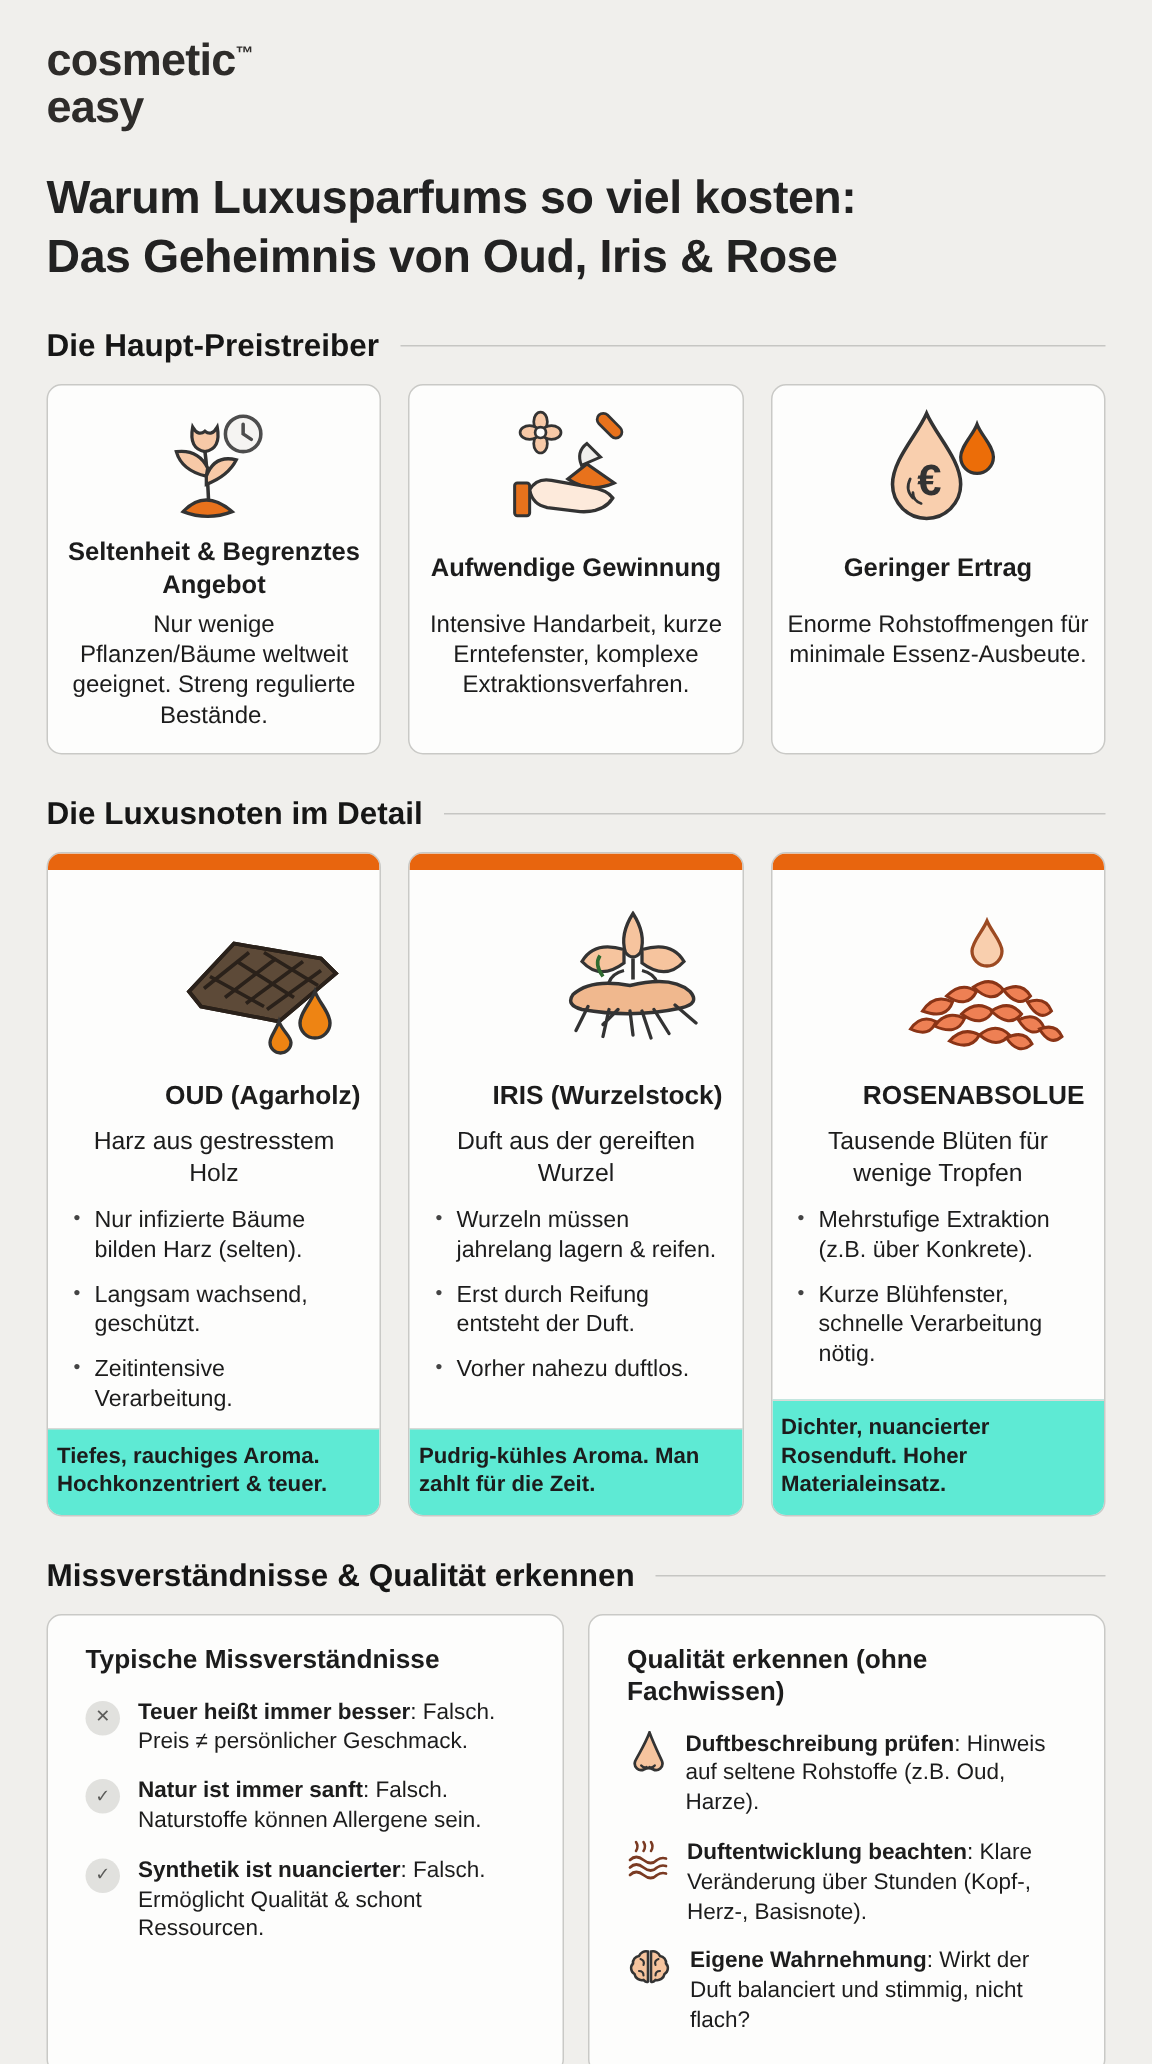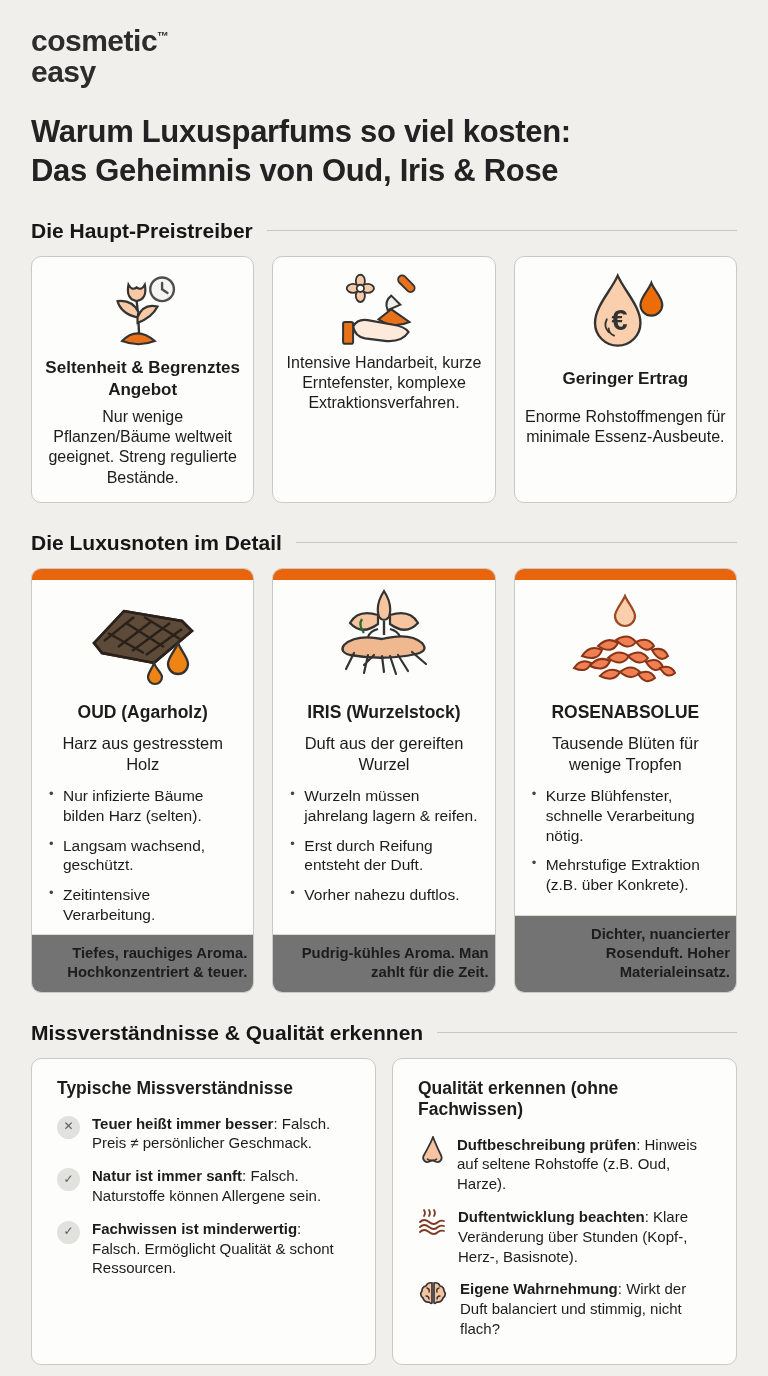--- a/index.html
+++ b/index.html
@@ -31,28 +31,28 @@
 
   
   .driver-card { padding:14px 10px 14px; text-align:center; display:flex; flex-direction:column; align-items:center; min-height:192px; }
   .driver-icon { height:82px; display:flex; align-items:center; justify-content:center; }
   .driver-title { font-weight:bold; font-size:17px; line-height:1.25; min-height:44px; display:flex; align-items:center; justify-content:center; margin:4px 0 6px; }
   .driver-text { font-size:16px; line-height:1.27; }
 
   
   .note-card { display:flex; flex-direction:column; overflow:hidden; min-height:388px; }
   .note-top { height:11px; background:#e8650e; flex:0 0 auto; }
-  .note-body { padding:4px 13px 0; display:flex; flex-direction:column; flex:1; }
+  .note-body { padding:22px 13px 0; display:flex; flex-direction:column; flex:1;align-items:flex-end; }
   .note-icon { height:106px; display:flex; align-items:center; justify-content:center; margin-top:4px; }
   .note-title { font-size:17.5px; font-weight:bold; text-align:center; margin-top:8px; }
   .note-sub { font-size:16.5px; line-height:1.25; text-align:center; margin-top:10px; }
   .note-bullets { list-style:none; margin:12px 0 0; padding:0 0 0 3px; font-size:15.5px; text-align:left; }
   .note-bullets li { position:relative; padding-left:15px; margin-bottom:10px; line-height:1.27; }
   .note-bullets li::before { content:"•"; position:absolute; left:1px; top:0; color:#444; font-size:13px; }
-  .note-footer { margin-top:auto; background:#737373; border-top:1px solid #d9d9d6; font-weight:bold; font-size:14.8px; text-align:right; padding:9px 6px; line-height:1.3; }
+  .note-footer { margin-top:auto; background:#5eead4; border-top:1px solid #d9d9d6; font-weight:bold; font-size:14.8px; text-align:left; padding:9px 6px; line-height:1.3; }
 
   
   .insight-card { padding:17px 25px 12px; min-height:218px; }
   .insight-title { font-size:17.5px; font-weight:bold; margin:2px 0 15px; }
   .insight-item { display:flex; gap:12px; margin-bottom:13px; font-size:15px; line-height:1.32; align-items:flex-start; }
   .insight-item p { margin:0; }
   .badge { width:23px; height:23px; border-radius:50%; background:#e1e1de; color:#5c5c5a; display:flex; align-items:center; justify-content:center; font-size:12px; flex:0 0 23px; margin-top:2px; }
   .insight-icon { flex:0 0 27px; display:flex; justify-content:center; margin-top:1px; }
 </style>
 </head>
@@ -105,20 +105,21 @@
           </g>
           <g>
             <rect x="70" y="2" width="22" height="9" rx="4.5" transform="rotate(45 70 2)" fill="#e8721c" stroke="#333" stroke-width="2"></rect>
             <path d="M58 26 l10 10 l-14 6 q-4 -10 4 -16 z" fill="#f0efec" stroke="#333" stroke-width="2.2"></path>
           </g>
           <path d="M44 52 l14 -11 l20 14 q-18 8 -34 -3 z" fill="#e8721c" stroke="#333" stroke-width="2.3"></path>
           <path d="M16 60 q5 -9 16 -7 l28 5 q13 2 17 8 q-7 11 -24 10 l-24 -3 q-11 -2 -13 -13 z" fill="#fdeadb" stroke="#333" stroke-width="2.4"></path>
           <rect x="5" y="55" width="11" height="24" rx="2" fill="#e8721c" stroke="#333" stroke-width="2.2"></rect>
         </svg>
       </div>
+      <div class="driver-title">Aufwendige Gewinnung</div>
       <div class="driver-text">Intensive Handarbeit, kurze Erntefenster, komplexe Extraktionsverfahren.</div>
     </div>
 
     <div class="card driver-card">
       <div class="driver-icon">
         <svg width="92" height="80" viewBox="0 0 100 88">
           <path d="M42 4 C 35 20 17 38 17 56 a25 25 0 0 0 50 0 C 67 38 49 20 42 4 z" fill="#f9cfae" stroke="#333" stroke-width="2.6"></path>
           <text x="44" y="64" font-size="32" font-weight="bold" font-family="Liberation Sans, sans-serif" text-anchor="middle" fill="#333">€</text>
           <path d="M30 52 q-4 8 2 14 M32 62 q0 6 6 8" stroke="#333" stroke-width="2" fill="none" stroke-linecap="round"></path>
           <path d="M79 12 C 76 20 67 28 67 36 a12 12 0 0 0 24 0 C 91 28 82 20 79 12 z" fill="#ec6d08" stroke="#333" stroke-width="2.4"></path>
@@ -207,22 +208,22 @@
               <path d="M60 82 q11 -9 20 0 q-8 10 -20 0 z"></path>
               <path d="M78 84 q12 -6 17 4 q-9 8 -17 -4 z"></path>
               <path d="M14 78 q7 -10 17 -5 q-4 11 -17 5 z"></path>
               <path d="M100 78 q11 -4 15 5 q-8 7 -15 -5 z"></path>
             </g>
           </svg>
         </div>
         <div class="note-title">ROSENABSOLUE</div>
         <div class="note-sub">Tausende Blüten für wenige Tropfen</div>
         <ul class="note-bullets">
+          <li>Mehrstufige Extraktion (z.B. über Konkrete).</li>
           <li>Kurze Blühfenster, schnelle Verarbeitung nötig.</li>
-          <li>Mehrstufige Extraktion (z.B. über Konkrete).</li>
         </ul>
       </div>
       <div class="note-footer">Dichter, nuancierter Rosenduft. Hoher Materialeinsatz.</div>
     </div>
 
   </div>
 
   <div class="section-head">
     <h2>Missverständnisse &amp; Qualität erkennen</h2>
     <div class="rule"></div>
@@ -236,21 +237,21 @@
       <div class="insight-item">
         <div class="badge">✕</div>
         <p><b>Teuer heißt immer besser</b><span>: Falsch. Preis ≠ persönlicher Geschmack.</span></p>
       </div>
       <div class="insight-item">
         <div class="badge">✓</div>
         <p><b>Natur ist immer sanft</b><span>: Falsch. Naturstoffe können Allergene sein.</span></p>
       </div>
       <div class="insight-item">
         <div class="badge">✓</div>
-        <p><b>Fachwissen ist minderwertig</b><span>: Falsch. Ermöglicht Qualität &amp; schont Ressourcen.</span></p>
+        <p><b>Synthetik ist nuancierter</b><span>: Falsch. Ermöglicht Qualität &amp; schont Ressourcen.</span></p>
       </div>
     </div>
 
     <div class="card insight-card">
       <div class="insight-title">Qualität erkennen (ohne Fachwissen)</div>
 
       <div class="insight-item">
         <div class="insight-icon">
           <svg width="24" height="30" viewBox="0 0 24 30">
             <path d="M13 1 C 10 9 6 15 3.5 20 c-1.5 4 2.5 7.5 6 5.5 c1.8 -1 4 -1 5.8 0 c3.5 2 7.5 -1.5 6 -5.5 C 19 15 16 9 13 1 z" fill="#f6c49e" stroke="#333" stroke-width="1.8"></path>

